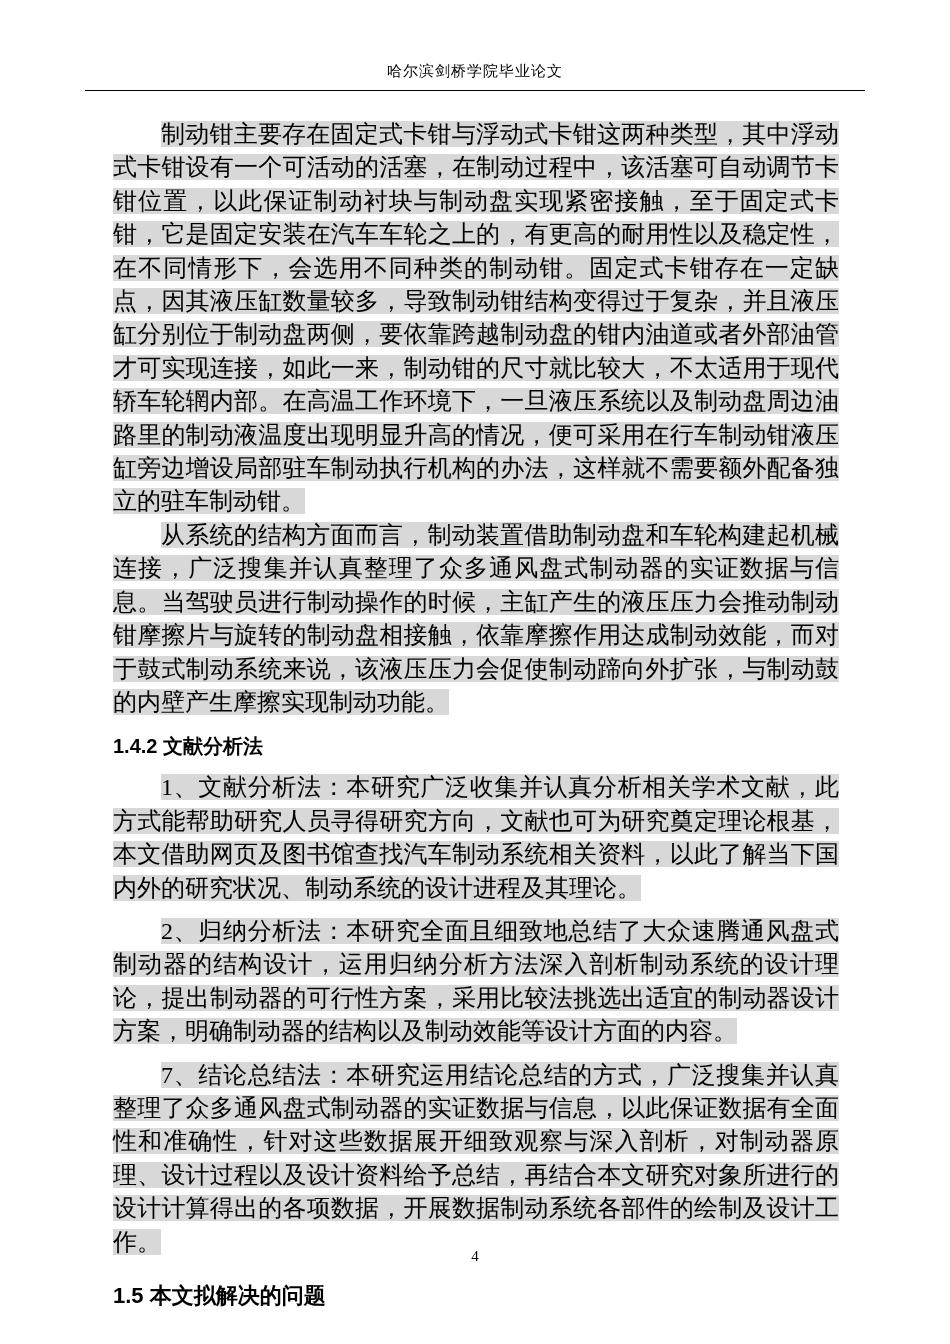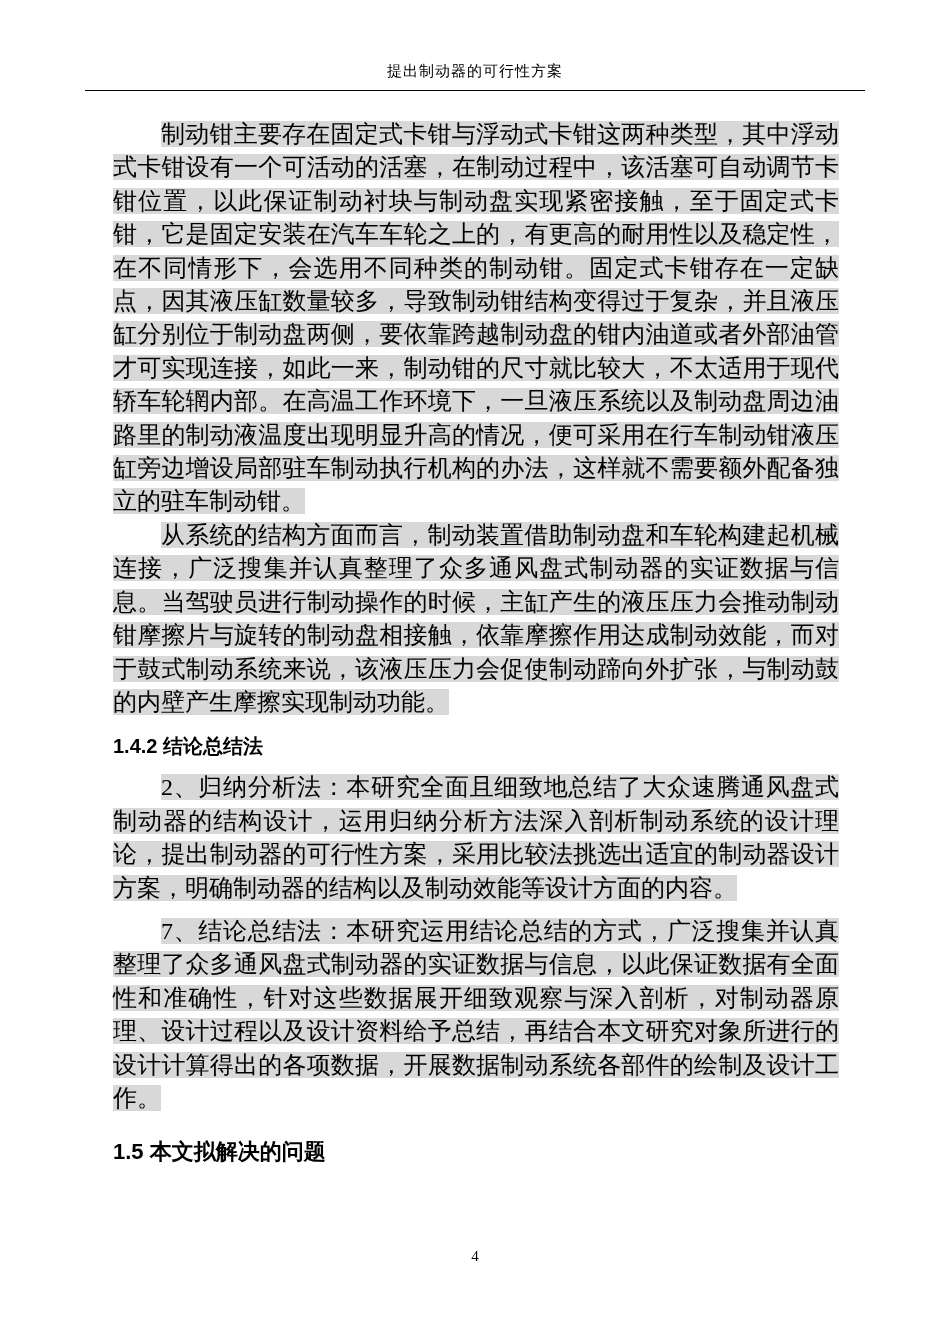--- a/index.html
+++ b/index.html
@@ -95,32 +95,33 @@
     font-size: 15px;
     line-height: 20px;
   }
 </style>
 </head>
 <body>
 
 <div class="page">
 
   <header class="page-header">
-    <div class="header-title">提出制动器的可行性方案</div>
+    <div class="header-title">哈尔滨剑桥学院毕业论文</div>
   </header>
   <div class="header-rule"></div>
 
   <main class="content">
 
     <p class="para"><span class="hl">制动钳主要存在固定式卡钳与浮动式卡钳这两种类型，其中浮动式卡钳设有一个可活动的活塞，在制动过程中，该活塞可自动调节卡钳位置，以此保证制动衬块与制动盘实现紧密接触，至于固定式卡钳，它是固定安装在汽车车轮之上的，有更高的耐用性以及稳定性，在不同情形下，会选用不同种类的制动钳。固定式卡钳存在一定缺点，因其液压缸数量较多，导致制动钳结构变得过于复杂，并且液压缸分别位于制动盘两侧，要依靠跨越制动盘的钳内油道或者外部油管才可实现连接，如此一来，制动钳的尺寸就比较大，不太适用于现代轿车轮辋内部。在高温工作环境下，一旦液压系统以及制动盘周边油路里的制动液温度出现明显升高的情况，便可采用在行车制动钳液压缸旁边增设局部驻车制动执行机构的办法，这样就不需要额外配备独立的驻车制动钳。</span></p>
 
     <p class="para"><span class="hl">从系统的结构方面而言，制动装置借助制动盘和车轮构建起机械连接，广泛搜集并认真整理了众多通风盘式制动器的实证数据与信息。当驾驶员进行制动操作的时候，主缸产生的液压压力会推动制动钳摩擦片与旋转的制动盘相接触，依靠摩擦作用达成制动效能，而对于鼓式制动系统来说，该液压压力会促使制动蹄向外扩张，与制动鼓的内壁产生摩擦实现制动功能。</span></p>
 
-    <h2 class="heading heading-sub">1.4.2 结论总结法</h2>
+    <h2 class="heading heading-sub">1.4.2 文献分析法</h2>
 
+    <p class="para"><span class="hl">1、文献分析法：本研究广泛收集并认真分析相关学术文献，此方式能帮助研究人员寻得研究方向，文献也可为研究奠定理论根基，本文借助网页及图书馆查找汽车制动系统相关资料，以此了解当下国内外的研究状况、制动系统的设计进程及其理论。</span></p>
 
     <p class="para spaced"><span class="hl">2、归纳分析法：本研究全面且细致地总结了大众速腾通风盘式制动器的结构设计，运用归纳分析方法深入剖析制动系统的设计理论，提出制动器的可行性方案，采用比较法挑选出适宜的制动器设计方案，明确制动器的结构以及制动效能等设计方面的内容。</span></p>
 
     <p class="para spaced"><span class="hl">7、结论总结法：本研究运用结论总结的方式，广泛搜集并认真整理了众多通风盘式制动器的实证数据与信息，以此保证数据有全面性和准确性，针对这些数据展开细致观察与深入剖析，对制动器原理、设计过程以及设计资料给予总结，再结合本文研究对象所进行的设计计算得出的各项数据，开展数据制动系统各部件的绘制及设计工作。</span></p>
 
     <h2 class="heading heading-sec">1.5 本文拟解决的问题</h2>
 
 
   </main>
 

